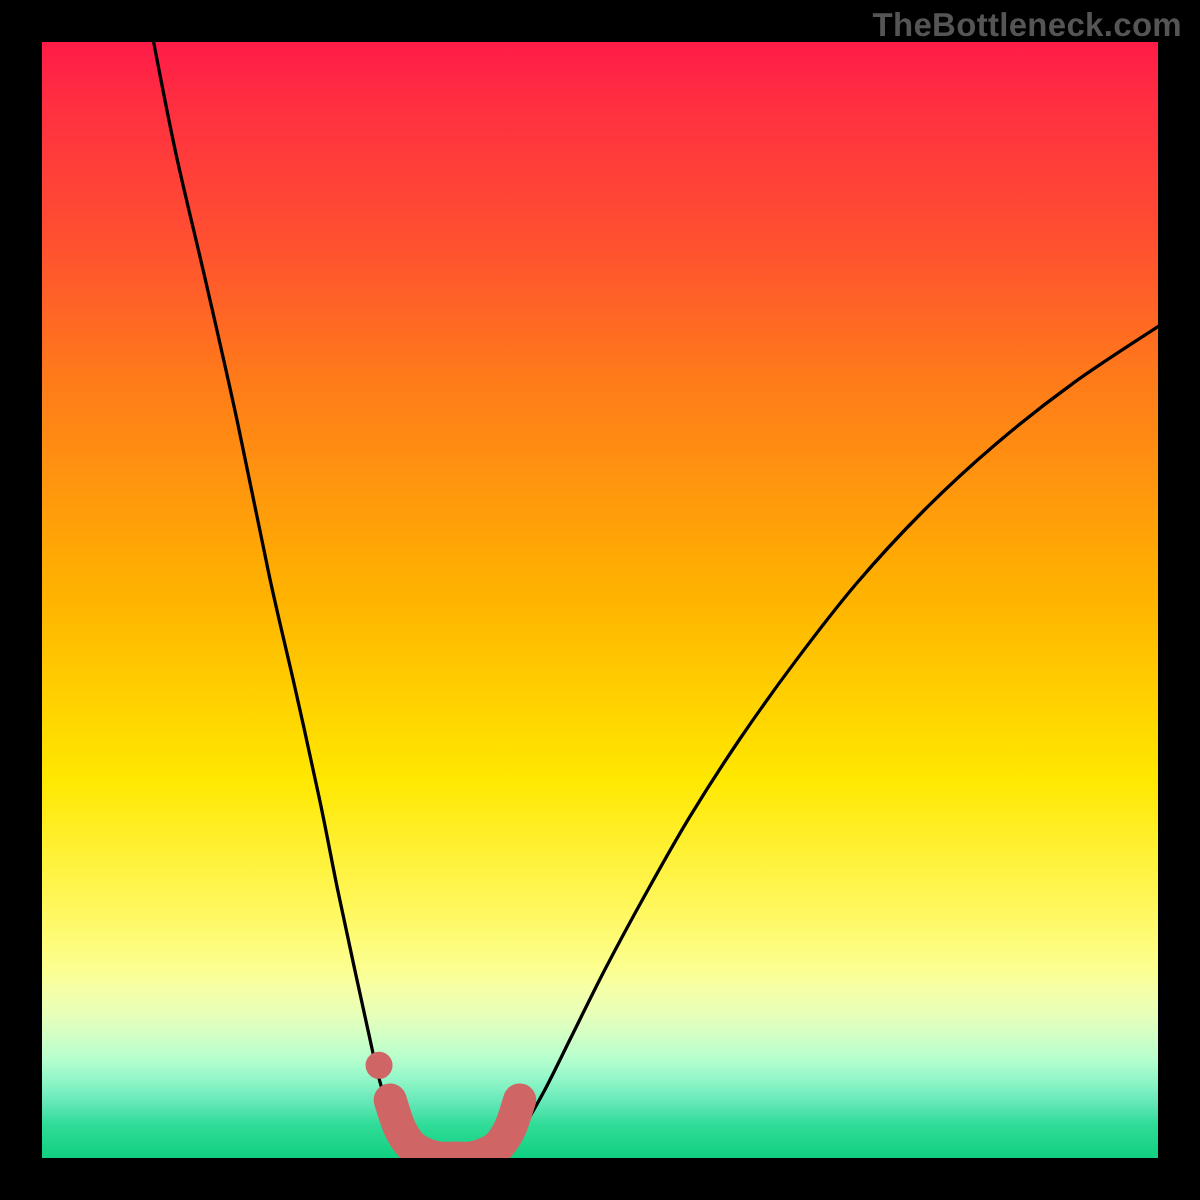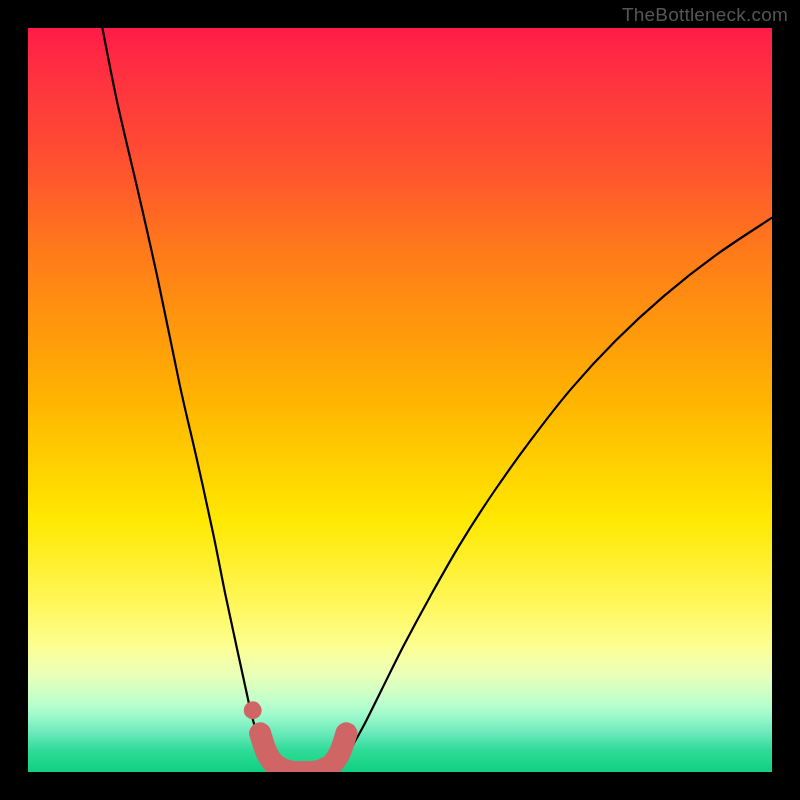--- a/index.html
+++ b/index.html
@@ -48,22 +48,22 @@
       #65e8b8 95%,
       #30dc98 97%,
       #10d080 100%
     );
   }
   .watermark {
     position: absolute;
     top: 4px;
     right: 12px;
     color: #555;
-    font-size: 19px;
-    font-weight: 400;
+    font-size: 22px;
+    font-weight: 700;
     letter-spacing: 0.2px;
     user-select: none;
   }
   svg.curves {
     position: absolute;
     inset: 0;
   }
 </style>
 </head>
 <body>

